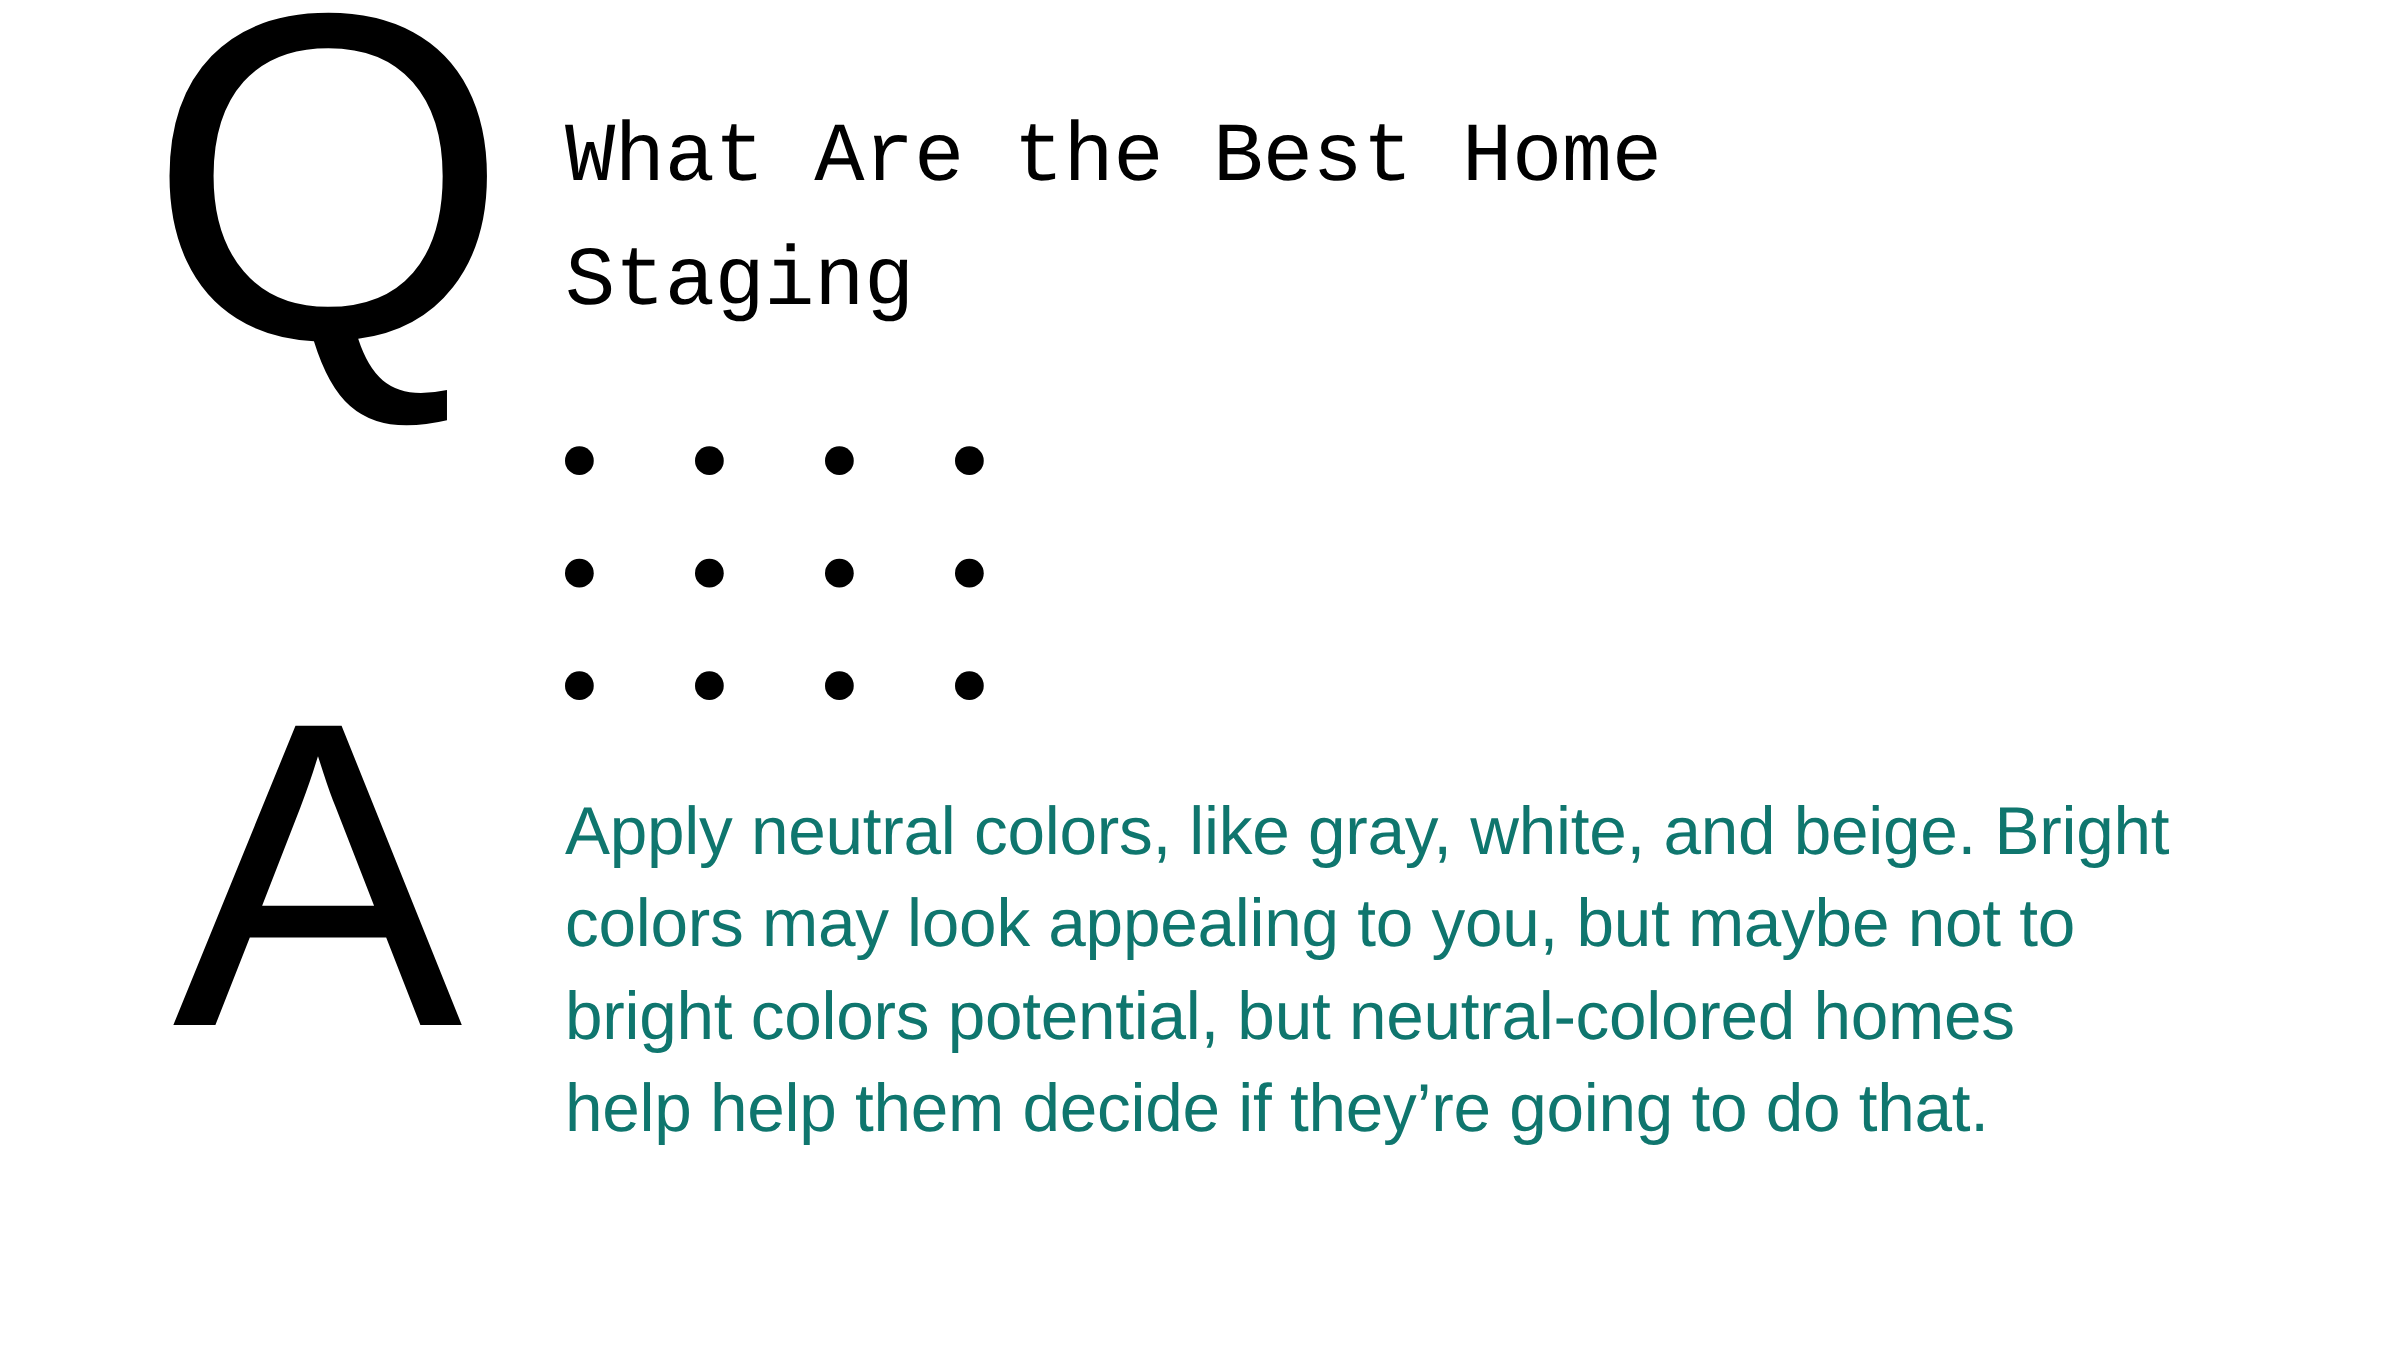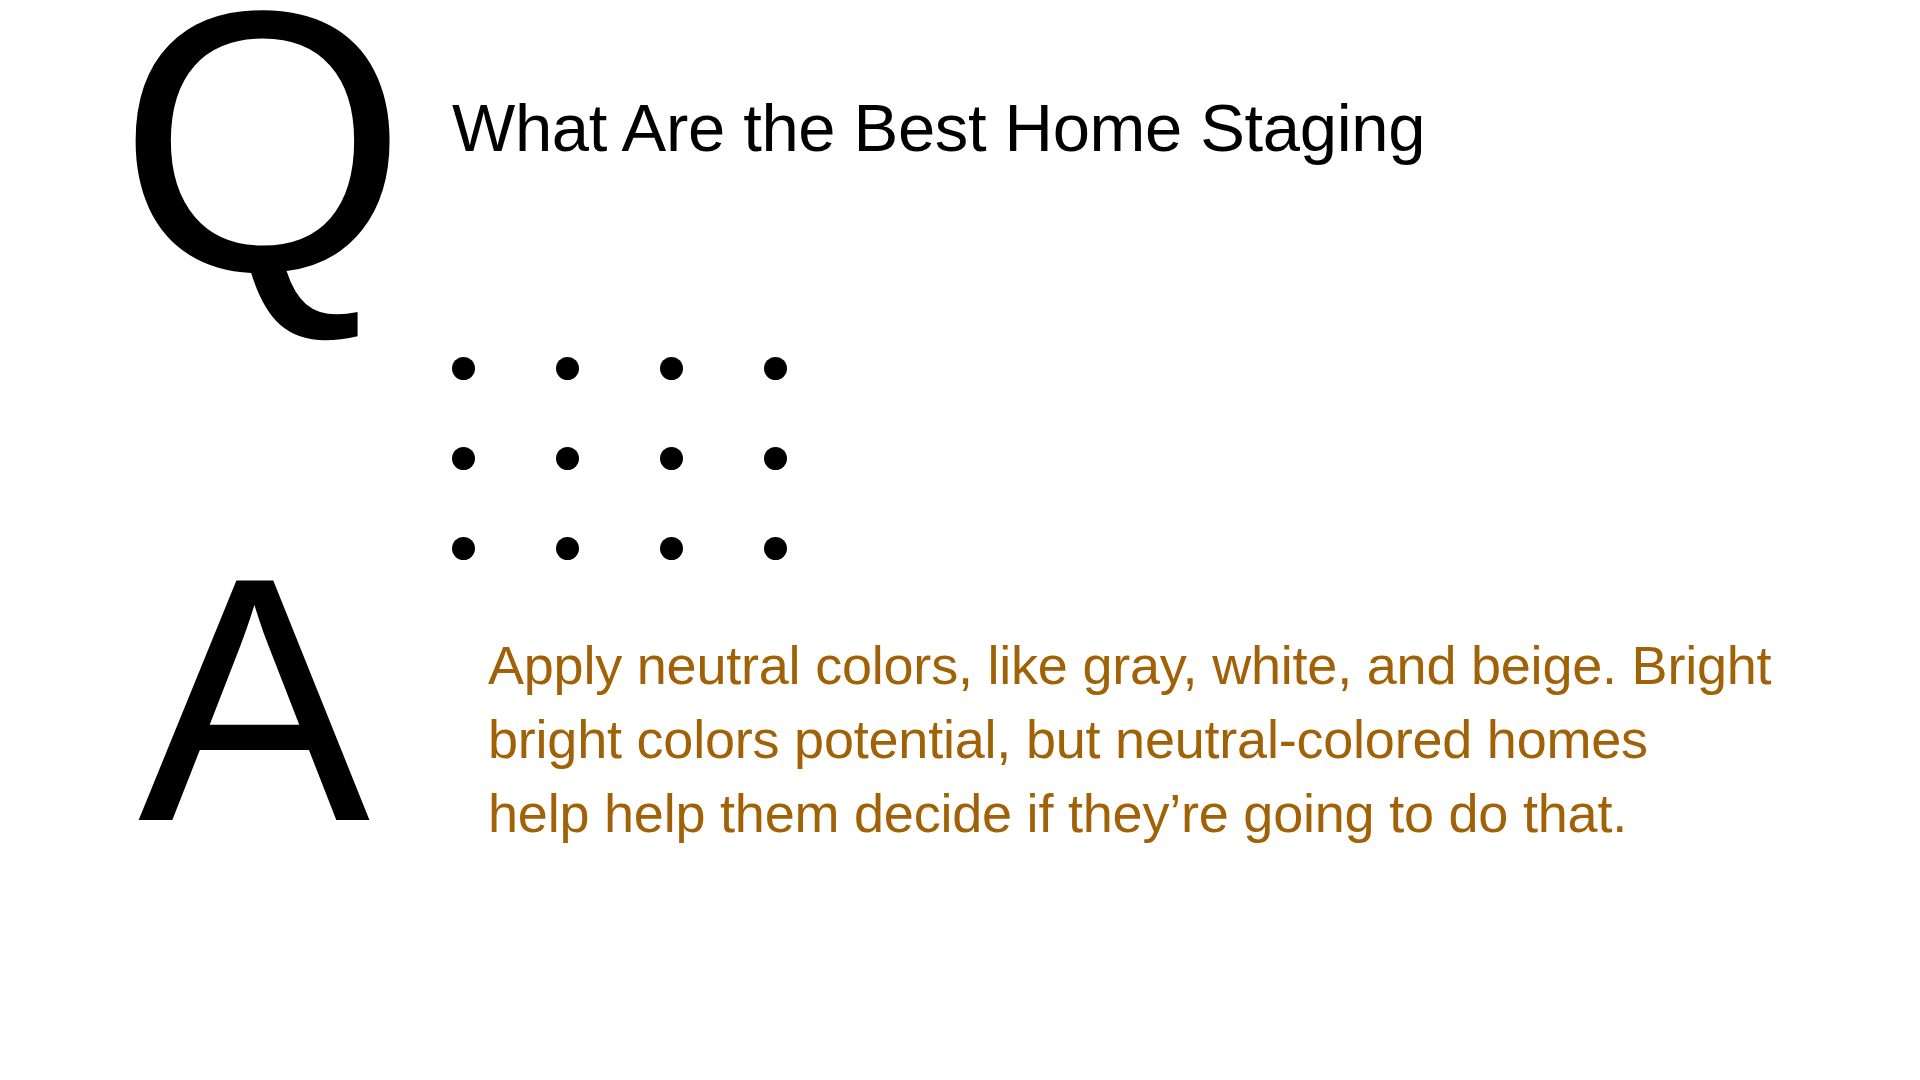--- a/index.html
+++ b/index.html
@@ -43,21 +43,21 @@
     letter-spacing: -0.02em;
     text-align: left;
     user-select: none;
   }
 
   .q-title {
     position: absolute;
     left: 452px;
     top: 78px;
     width: 1120px;
-    font-family: Liberation Sans, sans-serif;
+    font-family: Liberation Mono, monospace;
     font-size: 67px;
     font-weight: 300;
     line-height: 99px;
     color: #000000;
     letter-spacing: -0.005em;
   }
 
   
   .dot-grid {
     position: absolute;
@@ -92,23 +92,22 @@
 
   .a-body {
     position: absolute;
     left: 452px;
     top: 628px;
     width: 1420px;
     font-family: "Liberation Sans", sans-serif;
     font-size: 54px;
     font-weight: 400;
     line-height: 74px;
-    color: #a16207;
+    color: #0f766e;
     letter-spacing: -0.004em;
-    margin-left: 36px;
   }
 </style>
 </head>
 <body>
 
 <div class="card">
 
   <div class="q-block">
     <div class="q-mark">Q</div>
 
@@ -130,18 +129,19 @@
     <div class="dot"></div>
     <div class="dot"></div>
     <div class="dot"></div>
   </div>
 
   <div class="a-block">
     <div class="a-mark">A</div>
 
     <div class="a-body">
       <div>Apply neutral colors, like gray, white, and beige. Bright</div>
+      <div>colors may look appealing to you, but maybe not to</div>
       <div>bright colors potential, but neutral-colored homes</div>
       <div>help help them decide if they’re going to do that.</div>
     </div>
   </div>
 
 </div>
 
 </body></html>

